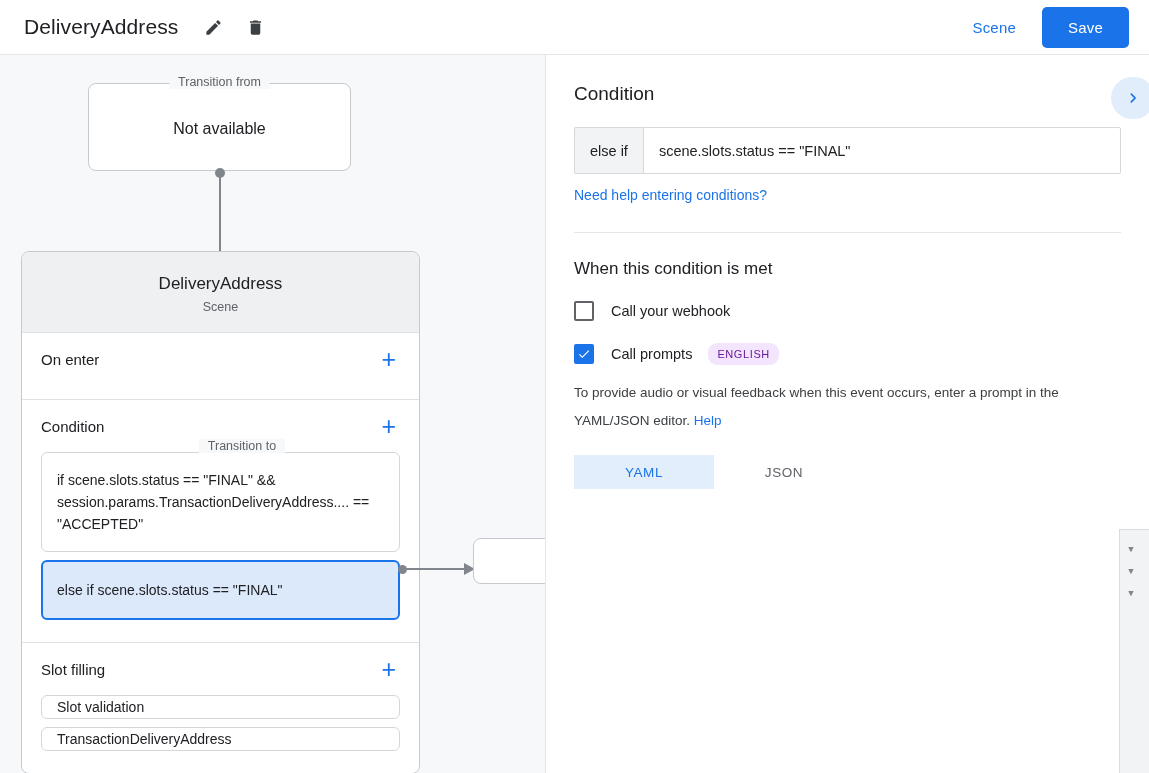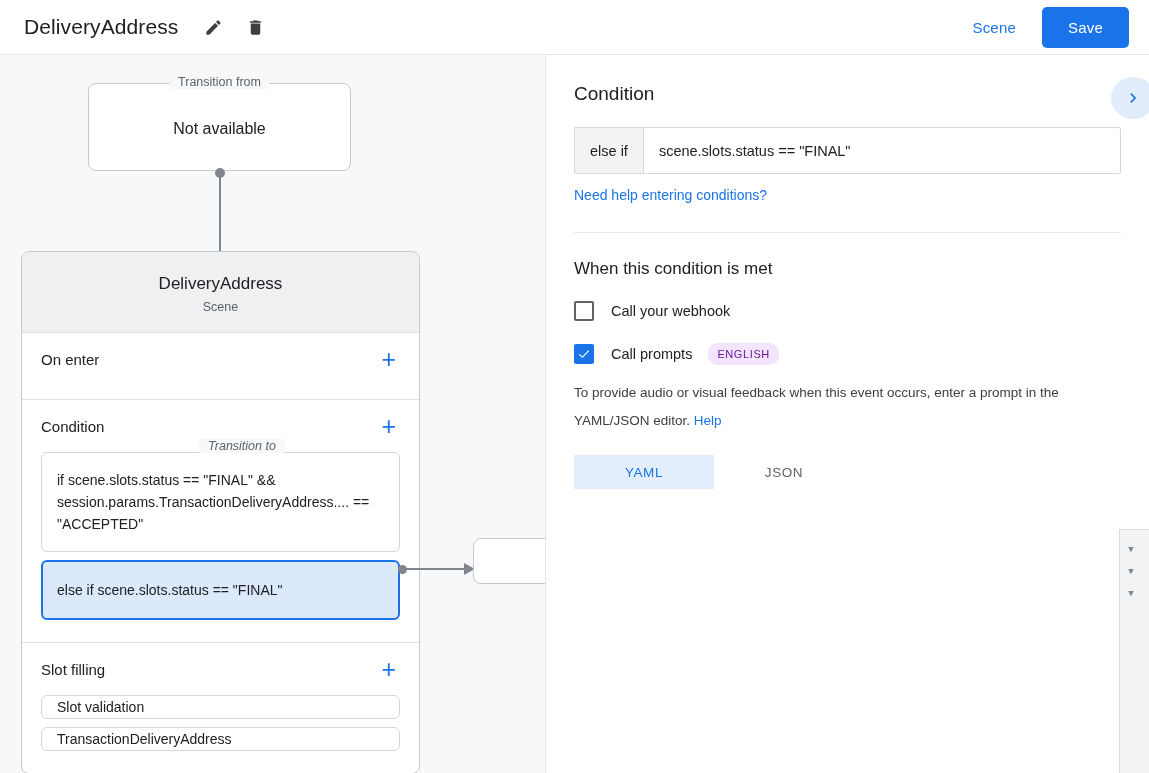--- a/index.html
+++ b/index.html
@@ -224,21 +224,21 @@
       <span class="body">Not available</span>
     </div>
 
     <div class="connector">
       <div class="conn-dot"></div>
       <div class="conn-line"></div>
       <div class="conn-arrow"></div>
     </div>
 
     <div id="scene-card">
-      <span class="legend" style="top:187px;left:220px;font-style:italic;">Transition to</span>
+      <span class="legend" style="top:187px;left:220px;">Transition to</span>
       <div class="scene-head">
         <div class="scene-name">DeliveryAddress</div>
         <div class="scene-type">Scene</div>
       </div>
 
       <div class="section">
         <div class="section-head">
           <div class="section-title">On enter</div>
           <div class="plus">+</div>
         </div>

